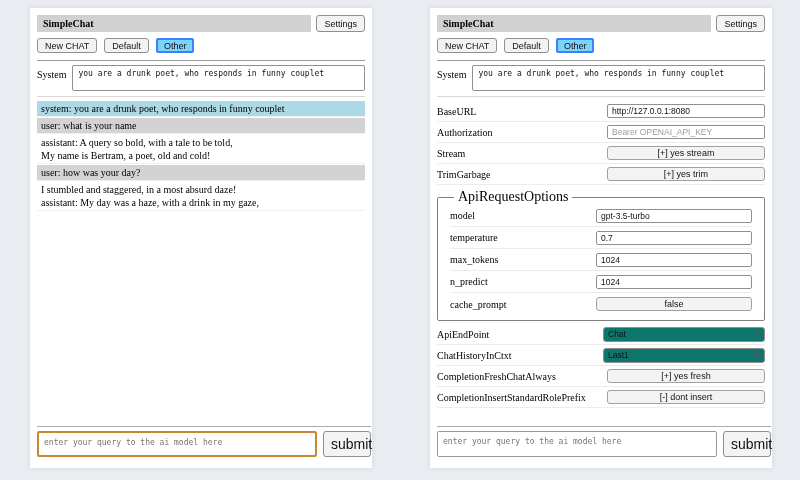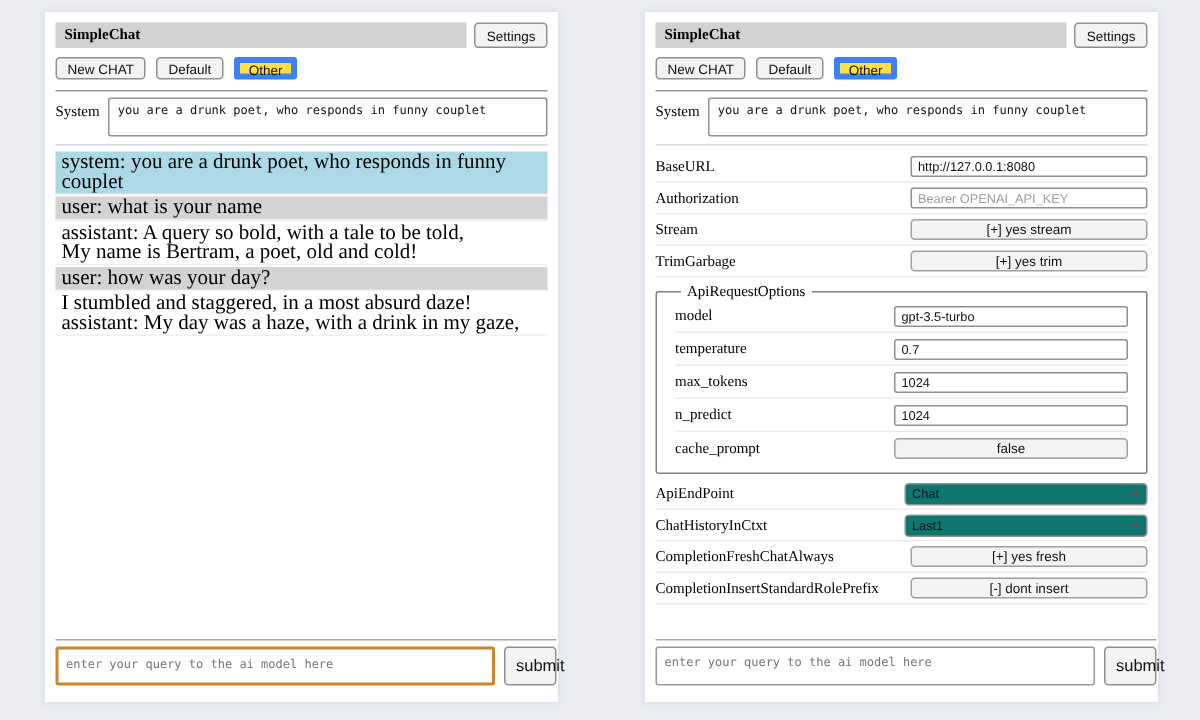--- a/index.html
+++ b/index.html
@@ -31,76 +31,76 @@
   .btn {
     font-family: "Liberation Sans", sans-serif;
     font-size: 9px; color: #111;
     background: #f3f3f3;
     border: 1px solid #8f8f8f; border-radius: 3px;
     padding: 1px 7px; cursor: pointer; white-space: nowrap;
   }
   .sessions { margin-top: 6px; display: flex; gap: 7px; }
   .sessions .btn { height: 15px; }
   .session-active {
-    background: #fde047;
-    border: 4px solid #3b82f6; border-radius: 2px;
+    background: #7dd3fc;
+    border: 2px solid #3b82f6; border-radius: 2px;
     padding: 0 6px;
   }
   hr { border: none; margin: 0; }
   .hr-dark  { border-top: 1px solid #9a9a9a; margin: 7px 0 4px; }
   .hr-light { border-top: 1px solid #d8d8d8; margin: 5px 0 4px; }
 
   .system-row { display: flex; gap: 6px; align-items: flex-start; font-size: 10px; justify-content: center; }
   .system-row label { padding-top: 4px; color: #000; }
   .sys-ta {
     flex: 1; height: 26px; resize: none;
     font-family: "DejaVu Sans Mono", monospace; font-size: 8px; color: #111;
     border: 1px solid #8f8f8f; border-radius: 2px; padding: 3px 5px;
     outline: none; overflow: hidden;
   }
 
   
-  .messages { margin-top: 1px; font-size: 14px; line-height: 13px; color: #000; }
+  .messages { margin-top: 1px; font-size: 10px; line-height: 13px; color: #000; }
   .msg { padding: 1px 4px; margin-bottom: 1px; border-bottom: 1px solid #f0f0f0; }
   .msg-system    { background: #add8e6; }
   .msg-user      { background: #d3d3d3; }
   .msg-assistant { background: #ffffff; }
 
   
   .query-area { position: absolute; left: 7px; right: 1px; bottom: 11px; background: #fff; }
   .query-area .hr-dark { margin: 0 0 4px; border-top-color: #aaaaaa; }
   .query-row { display: flex; gap: 6px; align-items: stretch; }
   .query {
     flex: 1; height: 26px; resize: none;
     font-family: "DejaVu Sans Mono", monospace; font-size: 8px; color: #6f6f6f;
     border: 1px solid #999; border-radius: 2px; padding: 5px 5px;
     outline: none; overflow: hidden;
   }
   .query-focused { border: 2px solid #c8862e; }
-  .submit { width: 35px; font-size: 11px; }
+  .submit { width: 48px; font-size: 14px; }
 
   
   .cfg-row {
     display: flex; justify-content: space-between; align-items: center;
     height: 21px; border-bottom: 1px solid #ececec;
     font-size: 10px; color: #000;
   }
   .cfg-input {
     width: 158px; height: 14px;
     font-family: "Liberation Sans", sans-serif; font-size: 8.5px; color: #111;
     border: 1px solid #8f8f8f; border-radius: 2px; padding: 2px 4px;
     outline: none;
   }
   .cfg-input::placeholder { color: #9c9c9c; }
   .cfg-btn { width: 158px; height: 14px; padding: 0; font-size: 9px; line-height: 12px; border-color: #a0a0a0; }
   fieldset.aro {
     border: 1px solid #808080; border-radius: 2px;
     margin: 4px 0 3px; padding: 0 12px 5px;
   }
-  fieldset.aro legend { font-size: 10px; padding: 0 4px; margin-left: 4px; }
+  fieldset.aro legend { font-size: 14px; padding: 0 4px; margin-left: 4px; }
   fieldset.aro .cfg-row { height: 22px; }
   fieldset.aro .cfg-input, fieldset.aro .cfg-btn { width: 156px; }
   .select-wrap { position: relative; width: 162px; height: 15px; }
   .cfg-select {
     width: 100%; height: 15px;
     -webkit-appearance: none; appearance: none;
     font-family: "Liberation Sans", sans-serif; font-size: 8.5px; color: #111;
     background: #0f766e; border: 1px solid #8f8f8f; border-radius: 3px;
     padding: 0 14px 0 4px; outline: none;
   }

